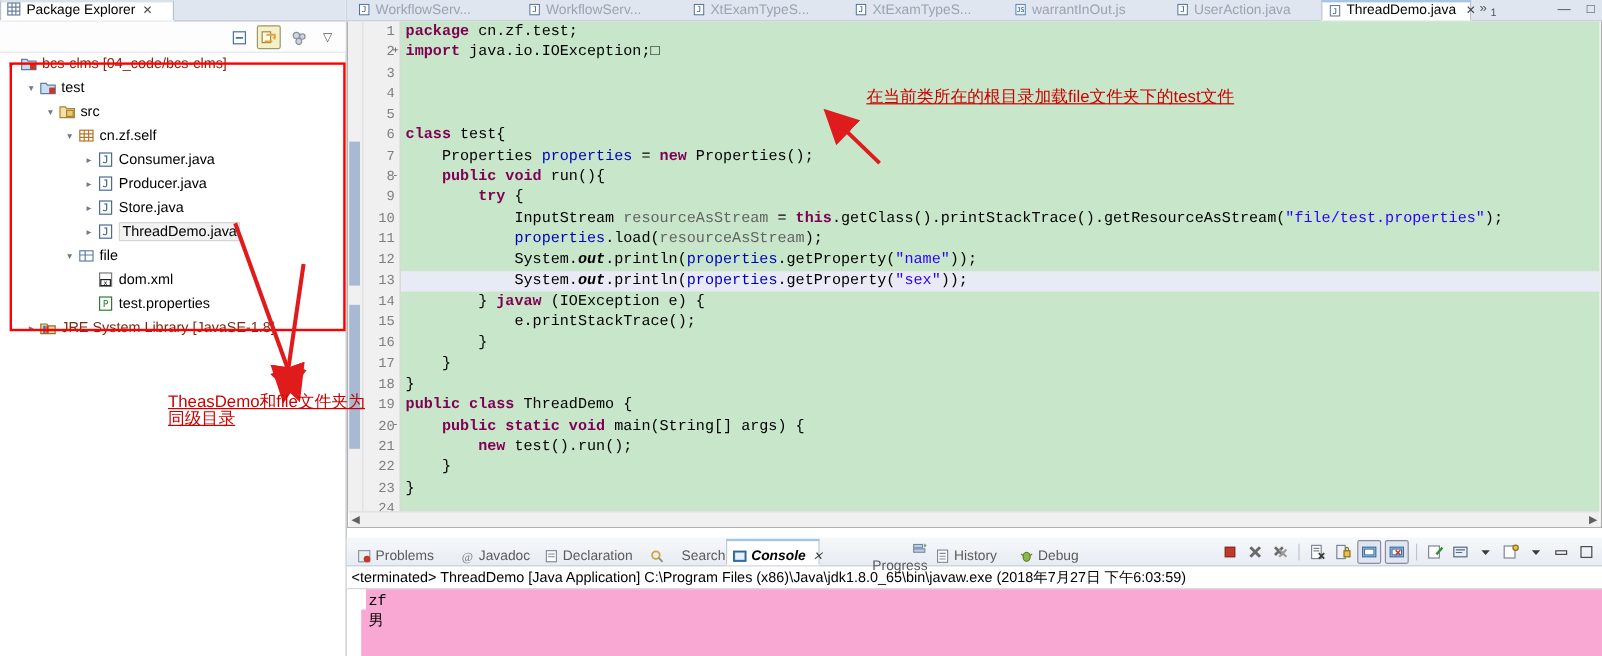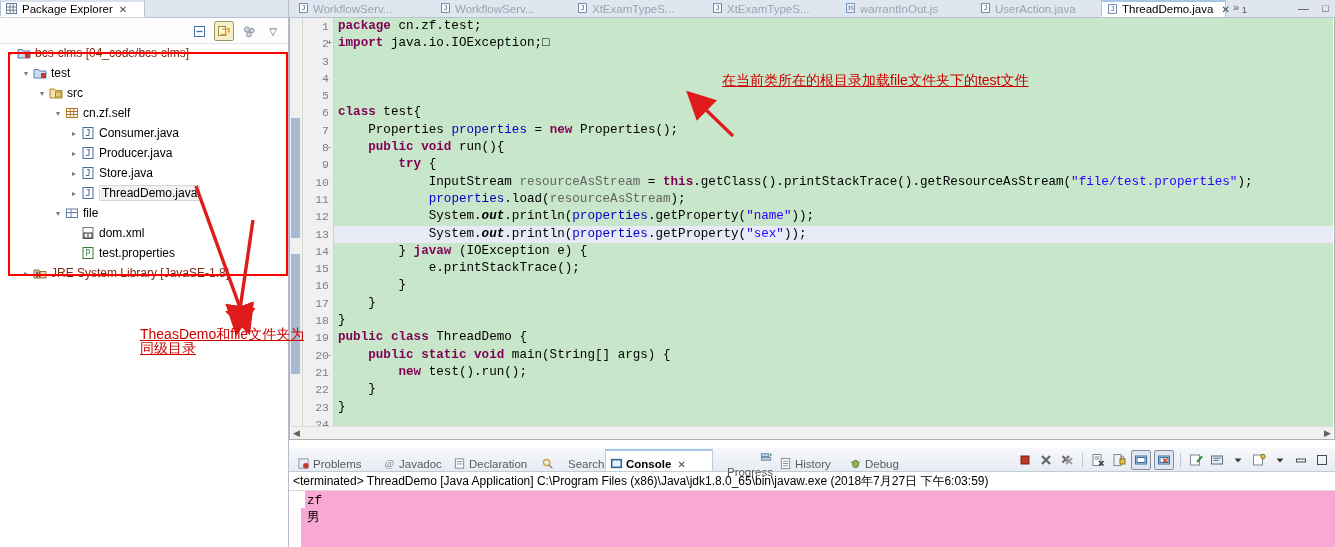--- a/index.html
+++ b/index.html
@@ -408,21 +408,21 @@
       </div>
       <div class="ctab" style="left: 248px; width: 68px; gap: 14px;">
         <span style="display: flex; align-items: center;">
           <svg width="13" height="13" viewBox="0 0 14 14">
             <circle cx="6" cy="6" r="3.4" fill="none" stroke="#d2a43a" stroke-width="1.6"></circle>
             <line x1="8.6" y1="8.6" x2="12" y2="12" stroke="#8a8a8a" stroke-width="1.6"></line>
           </svg>
         </span>
         <span>Search</span>
       </div>
-      <div class="ctab active" style="left: 316px; width: 108px;">
+      <div class="ctab active" style="left: 316px; width: 78px; font-style: italic;">
         <span style="display: flex; align-items: center;">
           <svg width="13" height="13" viewBox="0 0 14 14">
             <rect x="1.5" y="2.5" width="11" height="9" fill="#3a7fbf" stroke="#24557f"></rect>
             <rect x="2.8" y="3.8" width="8.4" height="6.4" fill="#e8f1fa"></rect>
           </svg>
         </span>
         <span>Console</span>
         <span style="margin-left: 3px; font-size: 10px; font-weight: normal; color: rgb(68, 68, 68);">✕</span>
       </div>
       <div class="ctab" style="left: 408px; width: 80px; flex-direction: column;">

